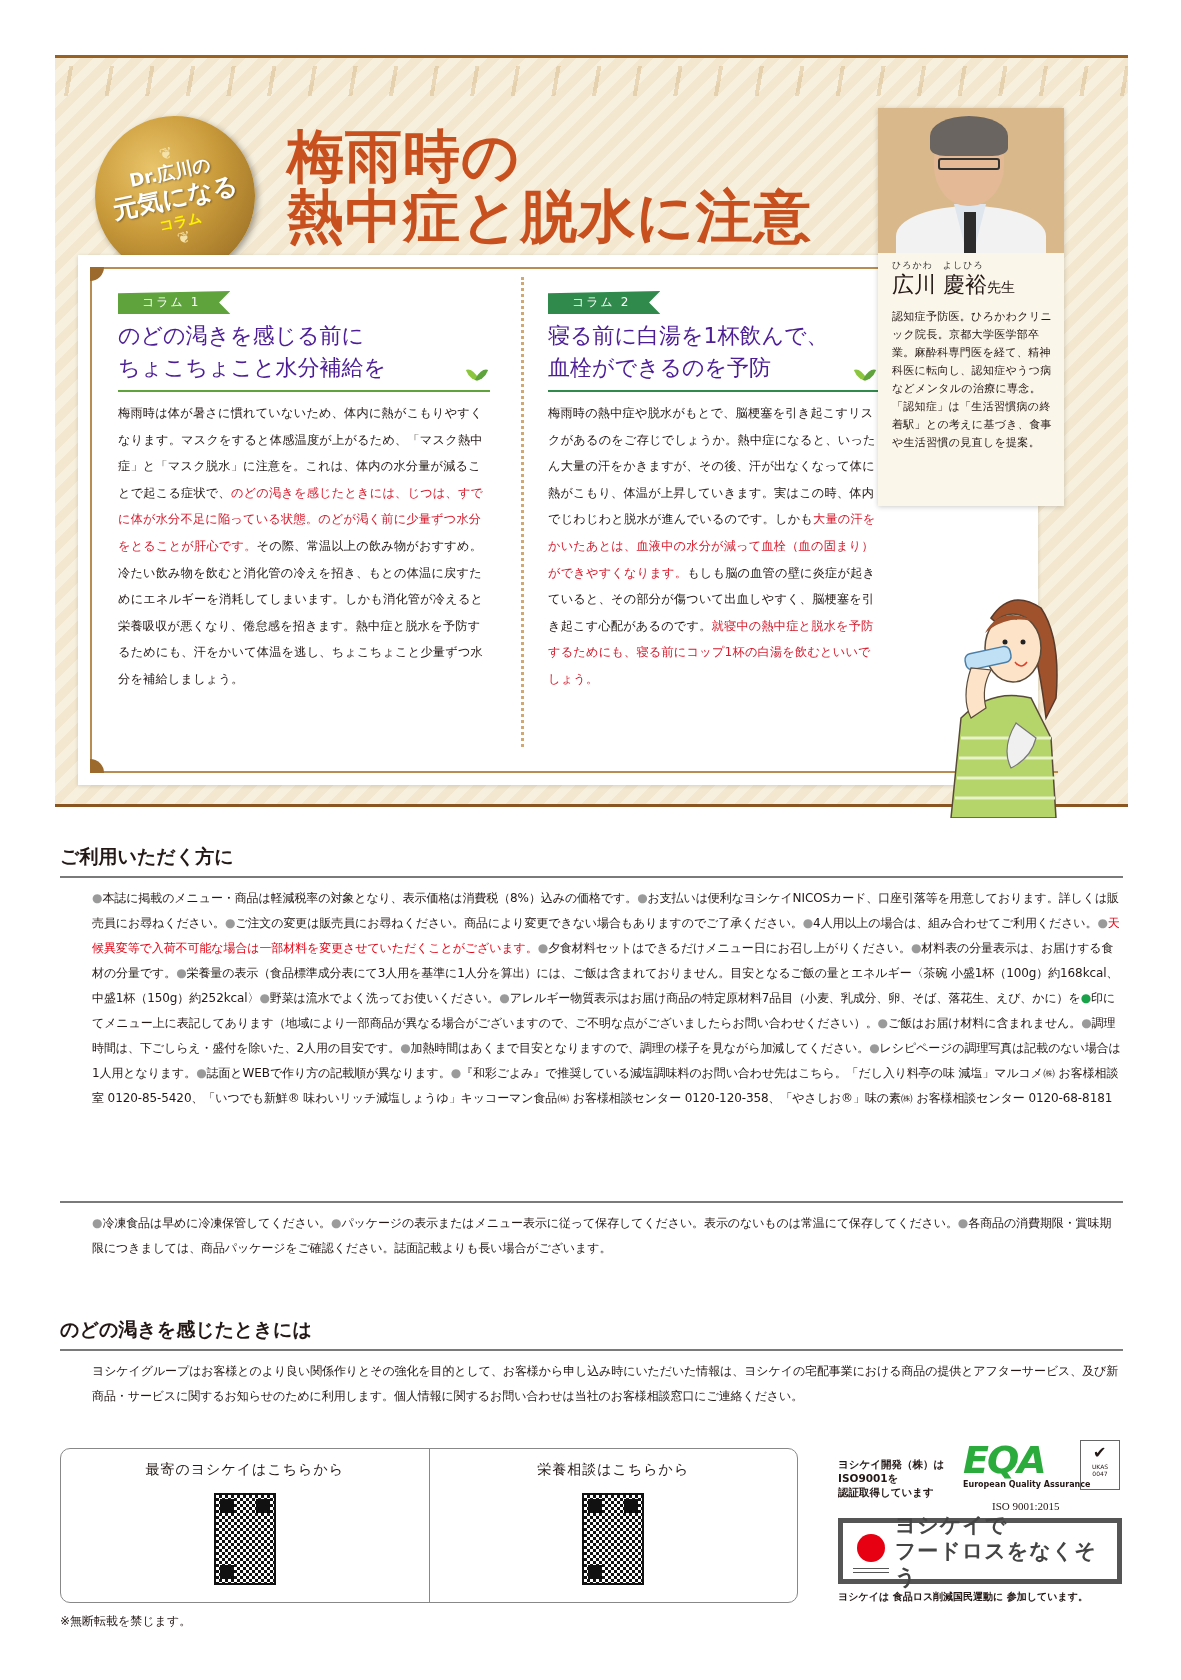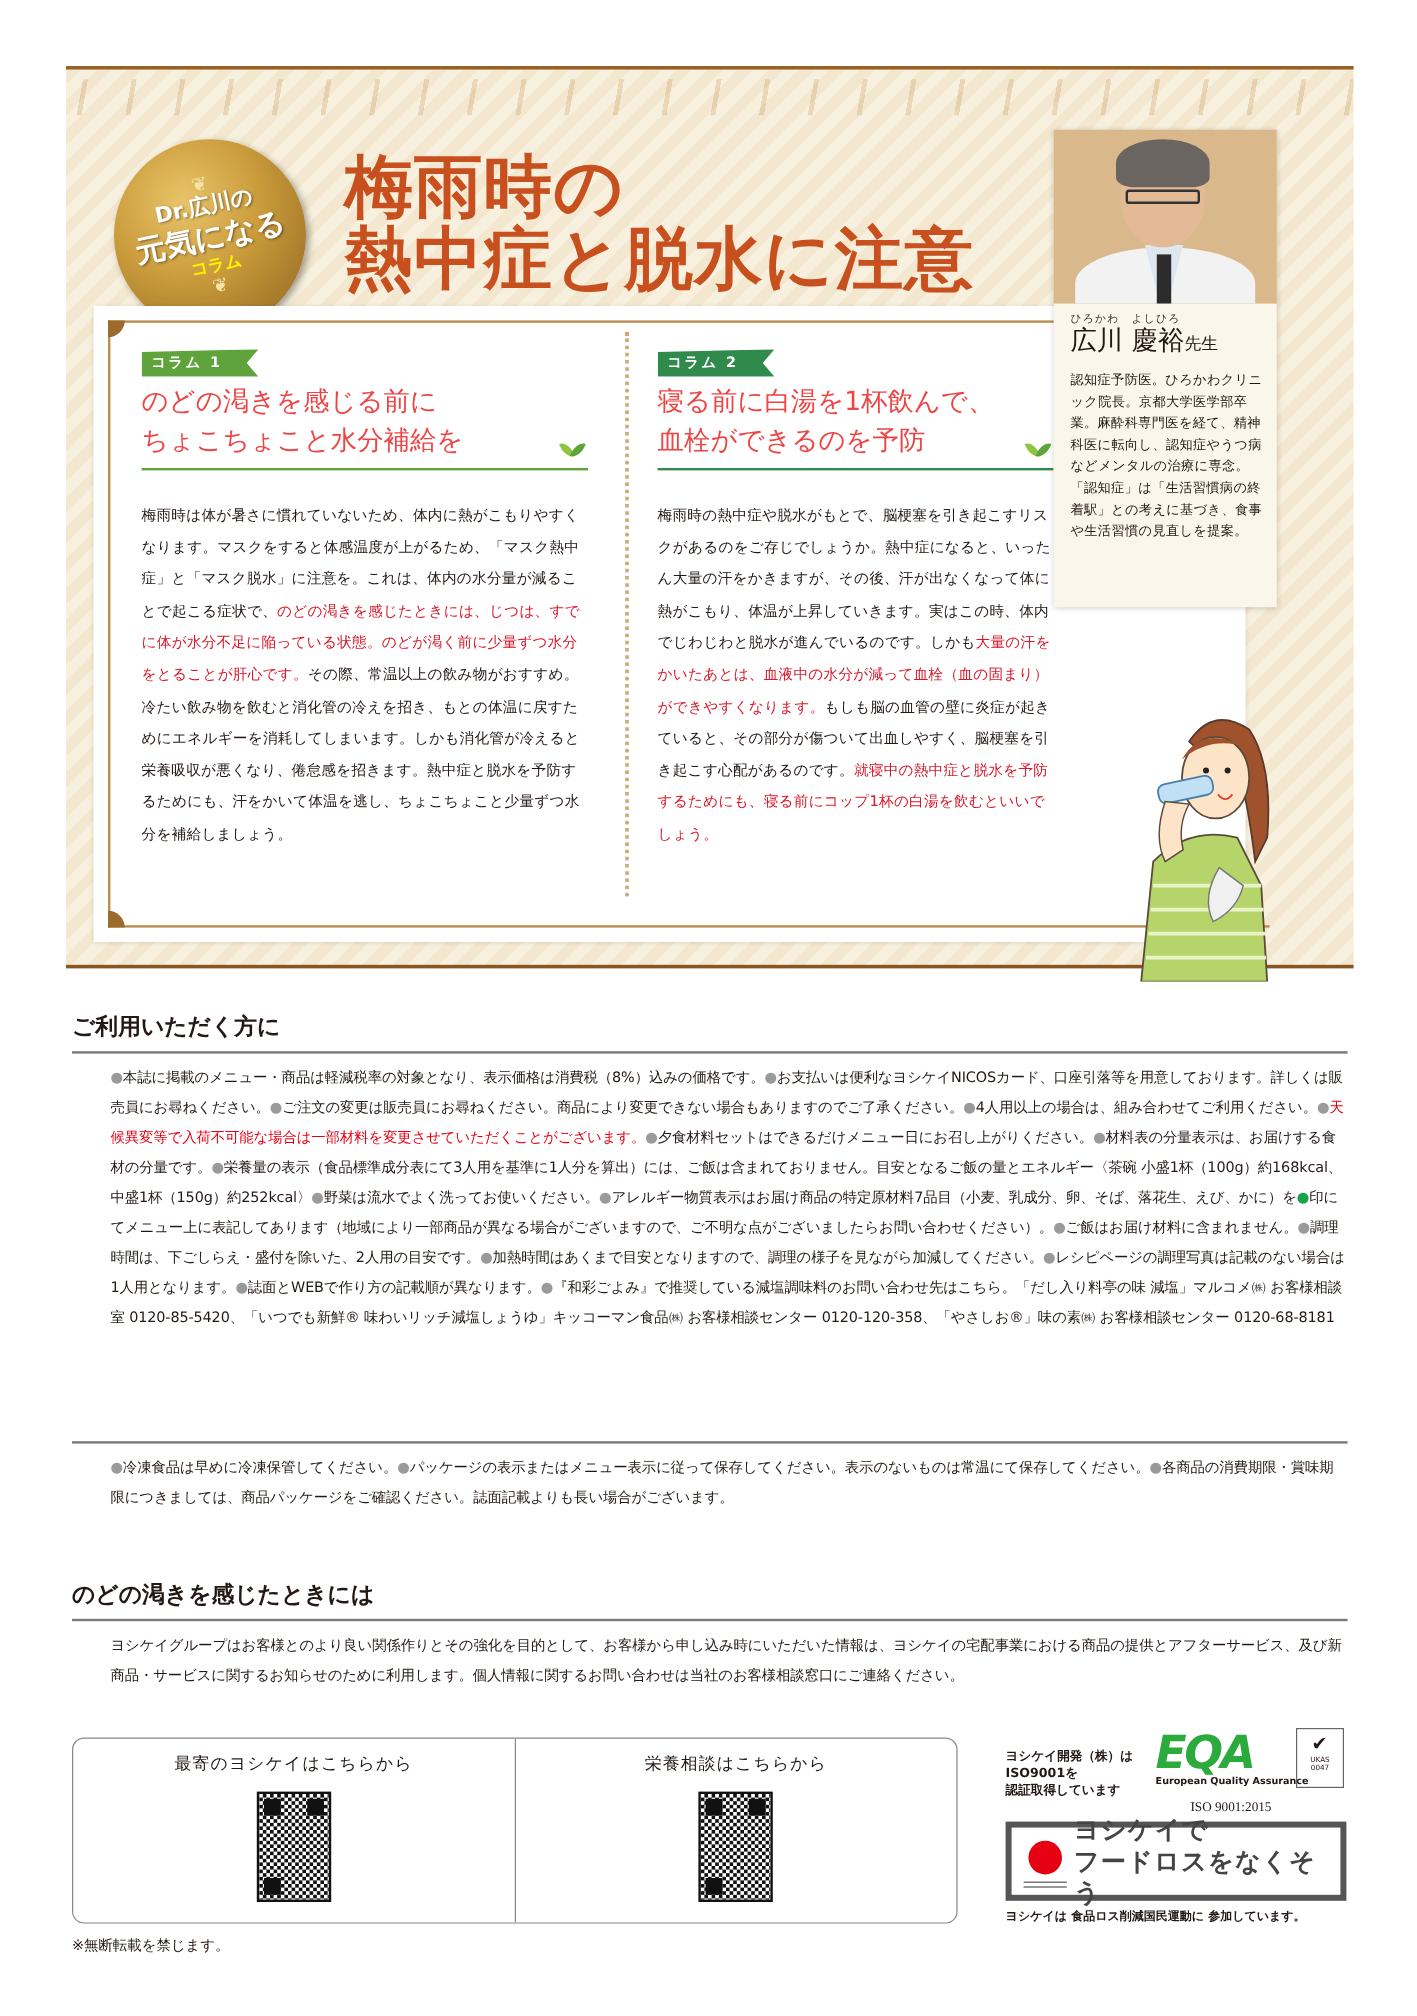--- a/index.html
+++ b/index.html
@@ -70,44 +70,44 @@
 
   .col-divider {
     position: absolute; left: 443px; top: 22px; height: 470px; width: 0;
     border-left: 3px dotted #d1a772;
   }
 
   .column { position: absolute; top: 36px; }
   .column.c1 { left: 40px; width: 372px; }
   .column.c2 { left: 470px; width: 330px; }
   .col-tag {
-    display: inline-block; color: #fff; font-weight: bold; font-size: 12px;
-    padding: 3px 30px 3px 8px; letter-spacing: 2px;
+    display: inline-block; color: #fff; font-weight: normal; font-size: 12px;
+    padding: 3px 30px 3px 24px; letter-spacing: 2px;
     clip-path: polygon(0 10%, 100% 0, 90% 50%, 100% 100%, 0 100%);
   }
   .c1 .col-tag { background: #5ea33b; }
   .c2 .col-tag { background: #2f8a4c; }
   .col-head {
-    font-size: 22px; line-height: 32px; color: #ef4444; margin-top: 6px; padding-bottom: 6px;
+    font-size: 22px; line-height: 32px; color: #4c1d95; margin-top: 6px; padding-bottom: 6px;
     position: relative;
   }
   .col-rule { height: 2px; width: 100%; position: relative; }
   .c1 .col-rule { background: #5ea33b; }
   .c2 .col-rule { background: #2f8a4c; }
   .leaf-icon {
     position: absolute; right: 4px; bottom: 8px; width: 18px; height: 14px;
   }
   .leaf-icon::before, .leaf-icon::after {
     content: ""; position: absolute; bottom: 0; width: 9px; height: 14px; border-radius: 0 100% 0 100%;
     background: #8cc63f;
   }
   .leaf-icon::before { left: 0; transform: rotate(-20deg); }
   .leaf-icon::after { right: 0; transform: scaleX(-1) rotate(-20deg); background: #5ea33b; }
 
-  .col-body { font-size: 12.2px; line-height: 26.6px; color: #231815; margin-top: 24px; letter-spacing: .2px; }
+  .col-body { font-size: 12.2px; line-height: 26.6px; color: #231815; margin-top: 8px; letter-spacing: .2px; }
   .col-body .red { color: #d7182a; }
 
   .woman {
     position: absolute; left: 876px; top: 520px; width: 140px; height: 240px;
   }
 
   
   .section { position: absolute; left: 60px; width: 1063px; }
   .sec-title { font-size: 19px; font-weight: bold; color: #231815; line-height: 28px; }
   .sec-rule { height: 2px; background: #7a7a7a; margin-top: 6px; }

